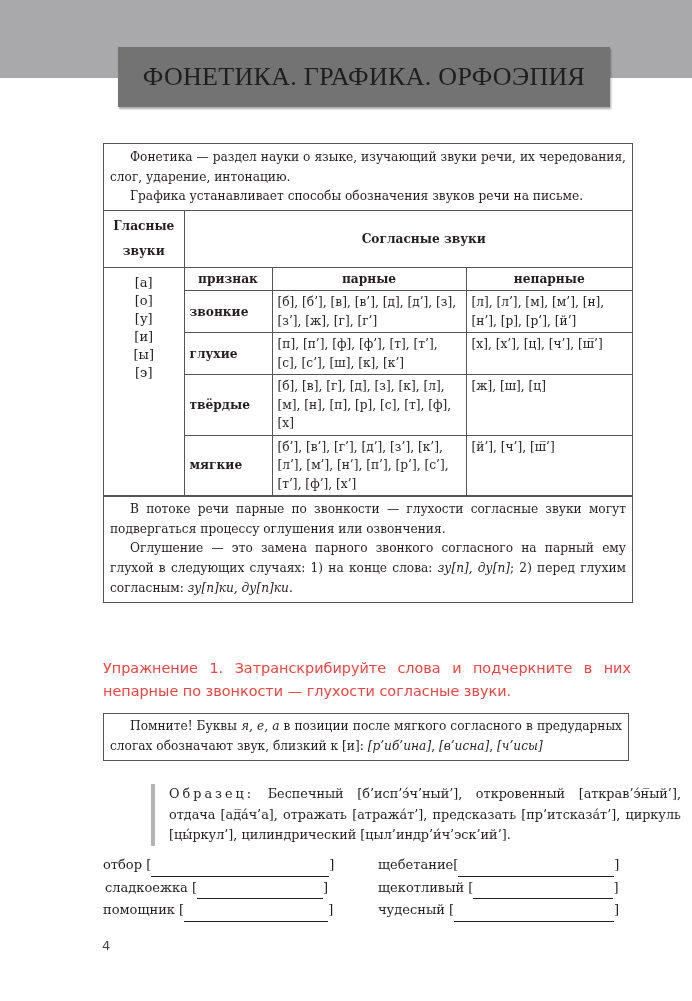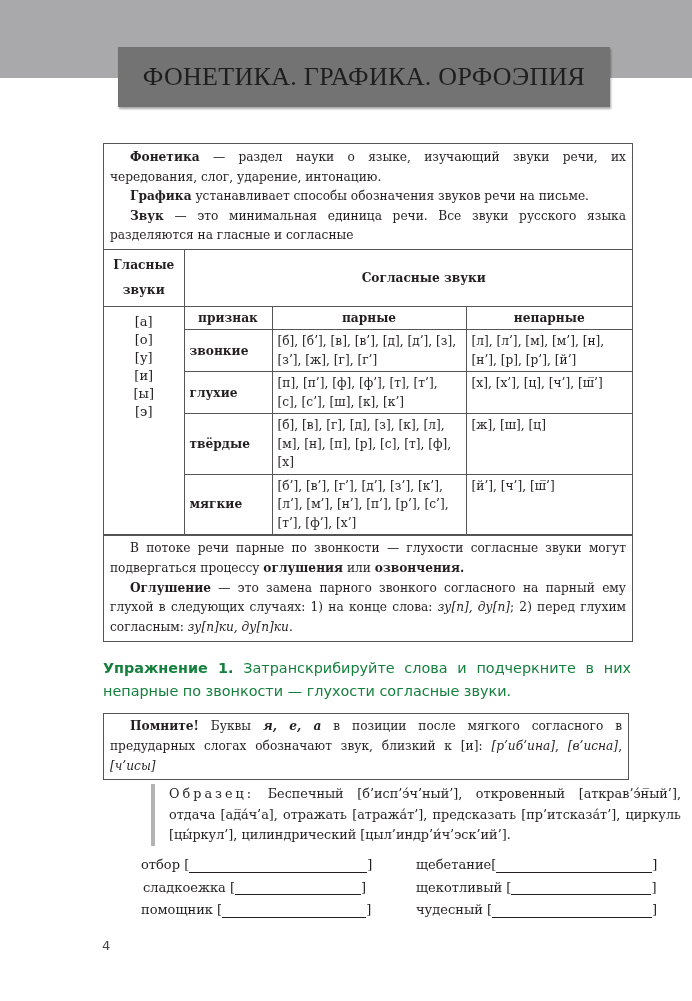--- a/index.html
+++ b/index.html
@@ -18,70 +18,69 @@
     margin: 0; font-family: "Liberation Serif", serif; font-weight: normal;
     font-size: 26px; letter-spacing: 0.3px; color: #1e1e1e;
   }
   .frame {
     position: absolute; left: 103px; top: 143px; width: 528px;
     border: 1px solid #555; font-size: 12.2px; line-height: 19.6px;
   }
   .frame p { margin: 0; text-align: justify; }
   .intro { padding: 4px 6px 3px 6px; }
   .indent { text-indent: 20px; }
-  b { font-weight: bold; }
+  b { font-weight: normal; }
   table.snd { width: 100%; border-collapse: collapse; font-size: 12.2px; line-height: 18.5px; }
   table.snd td, table.snd th { border: 1px solid #555; padding: 2px 5px; vertical-align: middle; }
   table.snd th { font-weight: bold; text-align: center; }
   table.snd tr:first-child th, table.snd tr:first-child td { border-top: 1px solid #555; padding-left: 36px; }
   table.snd td:first-child, table.snd th:first-child { border-left: none; }
   table.snd td:last-child, table.snd th:last-child { border-right: none; }
   .vowels { text-align: center; vertical-align: top !important; font-size: 13px; line-height: 18px; padding-top: 6px !important; }
   .vowels div { margin: 0; }
   .feat { font-weight: bold; }
   .cell-top { vertical-align: top !important; }
   .outro { padding: 3px 6px 4px 6px; border-top: 1px solid #555; }
   .ex-heading {
     position: absolute; left: 103px; top: 657px; width: 528px;
-    font-family: "DejaVu Sans", sans-serif; font-size: 14.4px; line-height: 23px; text-align: justify; color: #15803d;
+    font-family: "DejaVu Sans", sans-serif; font-size: 14.4px; line-height: 23px; text-align: justify; color: #ef4444;
   }
   .remember {
     position: absolute; left: 103px; top: 713px; width: 526px;
     border: 1px solid #555; padding: 3px 6px; box-sizing: border-box;
     font-size: 12.2px; line-height: 19.8px; text-align: justify;
   }
   .remember p { margin: 0; }
   .sample {
     position: absolute; left: 103px; top: 784px; width: 530px;
     border-left: 4px solid #b3b3b3; padding-left: 14px; box-sizing: border-box;
     font-size: 12.8px; line-height: 20.5px; text-align: justify; margin-left: 48px;
   }
   .sample p { margin: 0; }
   .sp { letter-spacing: 3px; }
   .words { position: absolute; top: 854px; font-size: 13px; line-height: 22.5px; }
   .words.left { left: 103px; }
   .words.right { left: 378px; }
-  .word-row { display: flex; align-items: center; white-space: nowrap; margin-left: 38px; }
+  .word-row { display: flex; align-items: flex-end; white-space: nowrap; }
   .blank { display: inline-block; border-bottom: 1px solid #231f20; height: 14px; }
   .page-num { position: absolute; left: 102px; top: 938px; font-family: "DejaVu Sans", sans-serif; font-size: 13px; color: #444; }
   i { font-style: italic; }
 </style>
 </head>
 <body>
 
 <div class="top-band"></div>
 <div class="title-box">
   <h1>ФОНЕТИКА. ГРАФИКА. ОРФОЭПИЯ</h1>
 </div>
 
 <div class="frame">
   <div class="intro">
     <p class="indent"><b>Фонетика</b><span> — раздел науки о языке, изучающий звуки речи, их чередования, слог, ударение, интонацию.</span></p>
     <p class="indent"><b>Графика</b><span> устанавливает способы обозначения звуков речи на письме.</span></p>
-    <p class="indent"><b>Звук</b><span> — это минимальная единица речи. Все звуки русского языка разделяются на гласные и согласные</span></p>
   </div>
 
   <table class="snd">
     <colgroup>
       <col style="width:80px">
         <col style="width:88px">
         <col style="width:194px">
         <col>
     </colgroup>
     <tbody>

